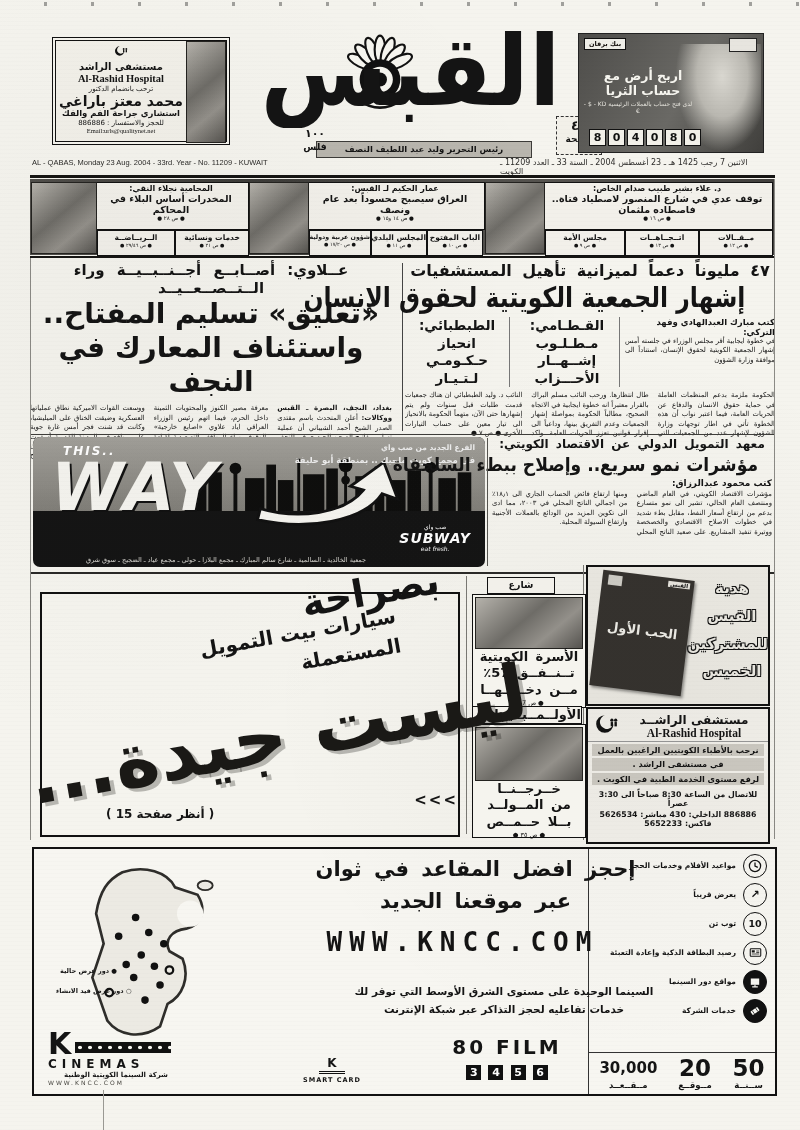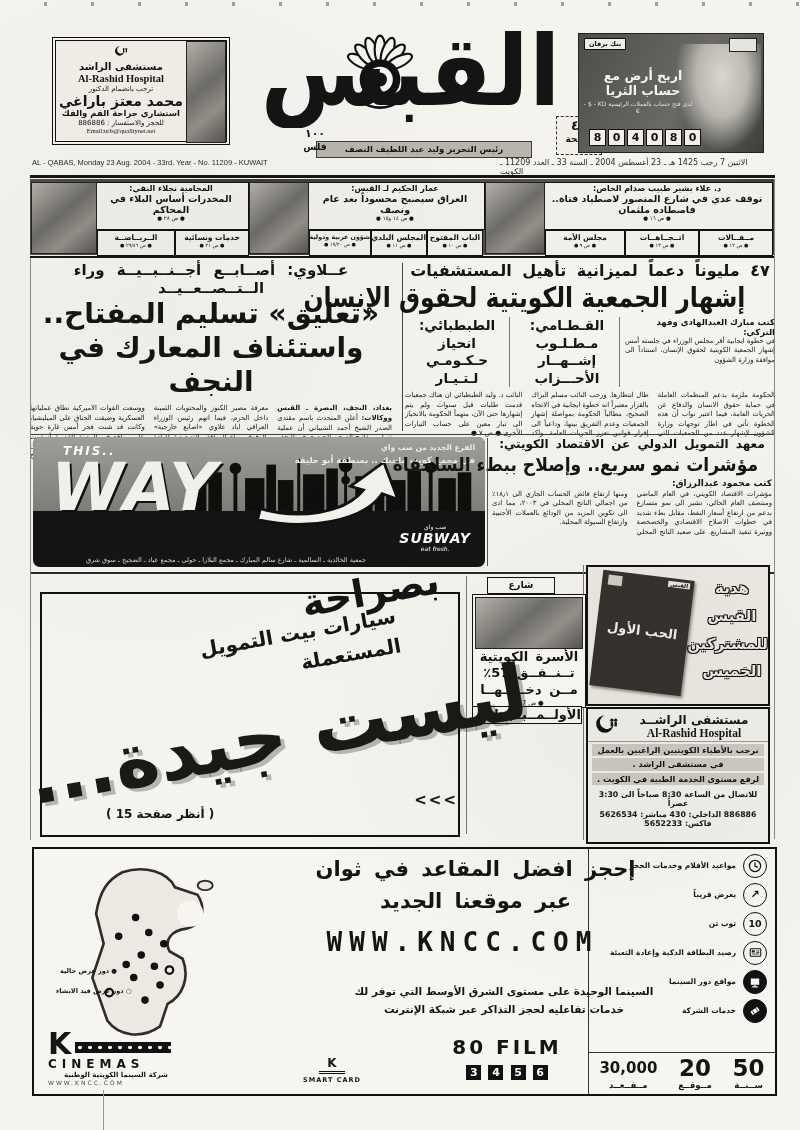--- a/index.html
+++ b/index.html
@@ -417,20 +417,27 @@
 
   <div class="abs tq-tab rtl">شارع</div>
   <div class="abs tq-box rtl">
     <div class="photo ph"></div>
     <div class="mb-l">الأسرة الكويتية</div>
     <div class="mb-l">تــنــفــق 57٪</div>
     <div class="mb-l">مــن دخــلــهــا</div>
     <div class="mb-p">● ص 7 ●</div>
   </div>
   <div class="abs oly-tab rtl">الأولــمــبــيــاد</div>
+  <div class="abs oly-box rtl">
+    <div class="photo ph"></div>
+    <div class="mb-l">خــرجــنــا</div>
+    <div class="mb-l">من المــولــد</div>
+    <div class="mb-l">بــلا حــمــص</div>
+    <div class="mb-p">● ص ٣٥ ●</div>
+  </div>
 
   <div class="abs gift">
     <div class="words">
       <div>هدية</div>
       <div>القبس</div>
       <div>للمشتركين</div>
       <div>الخميس</div>
     </div>
     <div style="flex:1;">
       <div class="book">

